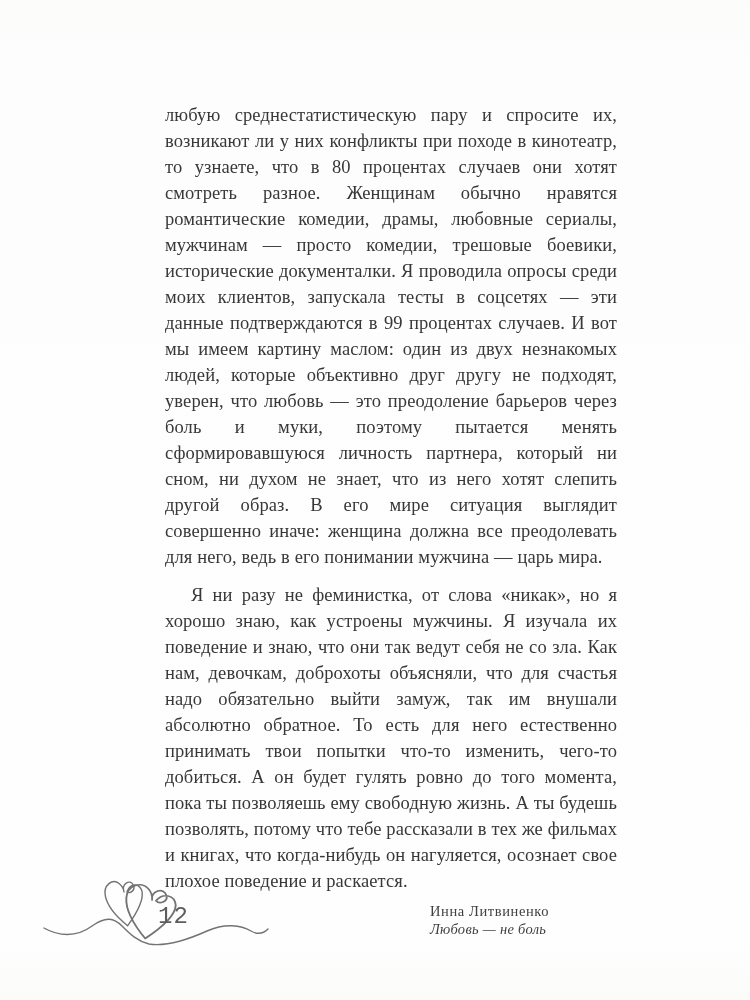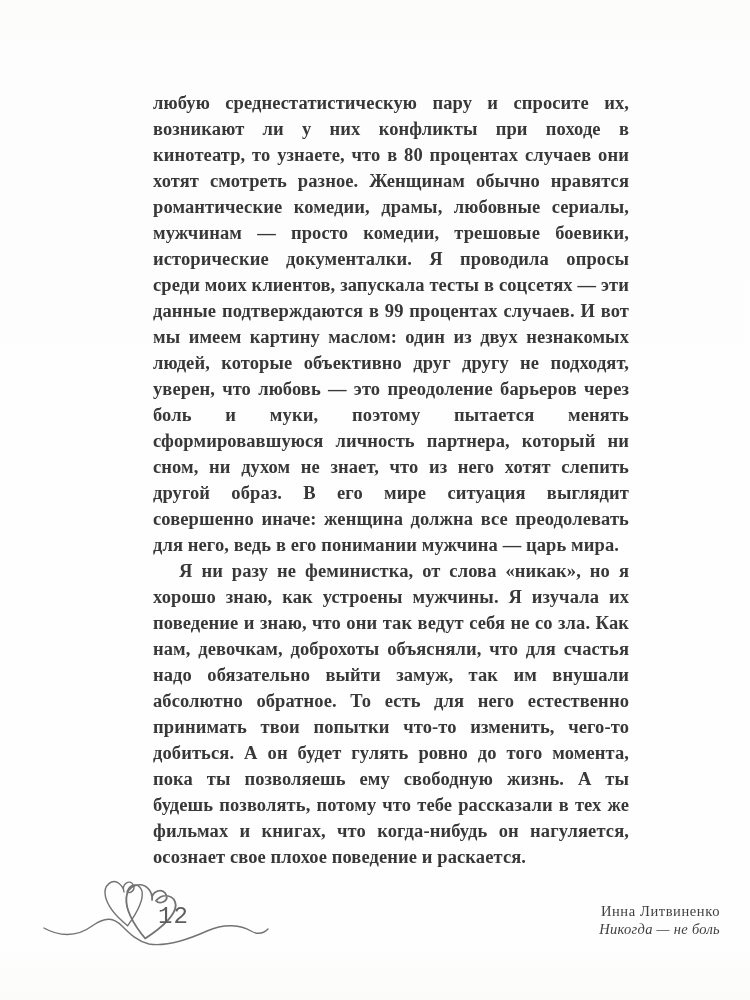--- a/index.html
+++ b/index.html
@@ -26,23 +26,22 @@
     width: 476px;
     text-align: justify;
     font-size: 18.5px;
     line-height: 26px;
     color: #383838;
     letter-spacing: 0.1px;
     -webkit-hyphens: auto;
     hyphens: auto;
   }
   .text-block p {
-    margin: 0;
+    margin: 12px;
     padding: 0;
-    font-weight: bold;
   }
   .text-block p.indent {
     text-indent: 26px;
   }
   .footer-doodle {
     position: absolute;
     left: 38px;
     top: 868px;
   }
   .page-number {
@@ -53,21 +52,21 @@
     font-size: 24px;
     font-weight: 400;
     color: #5d5d5d;
     letter-spacing: 1px;
   }
   .colophon {
     position: absolute;
     left: 430px;
     top: 902px;
     width: 290px;
-    text-align: right;
+    text-align: left;
     font-size: 14.5px;
     line-height: 18px;
     color: #404040;
   }
   .colophon .author {
     letter-spacing: 0.6px;
   }
   .colophon .book-title {
     font-style: italic;
     letter-spacing: 0.3px;
@@ -88,16 +87,16 @@
       <path d="M6,60 C20,68 38,70 54,58 C68,48 76,50 84,58 C92,66 99,73 111,76 C129,79 149,72 169,63 C187,55 203,57 213,63 C220,67 226,65 230,61"></path>
       <path transform="translate(86,24) rotate(-6)" d="M0,34 C-9,25 -18,13 -19,2 C-20,-9 -10,-15 -4,-9 C-1,-6 0,-3 0,0 C-2,-8 7,-13 10,-6 C12,-1 6,3 3,0 C7,-8 16,-8 18,1 C19,11 9,24 0,34"></path>
       <path transform="translate(114,32) rotate(10) scale(1.35,1.15)" d="M0,34 C-9,25 -18,13 -19,2 C-20,-9 -10,-15 -4,-9 C-1,-6 0,-3 0,0 C-2,-8 7,-13 10,-6 C12,-1 6,3 3,0 C7,-8 16,-8 18,1 C19,11 9,24 0,34"></path>
     </g>
   </svg>
 
   <div class="page-number">12</div>
 
   <div class="colophon">
     <div class="author">Инна Литвиненко</div>
-    <div class="book-title">Никогда — не боль</div>
+    <div class="book-title">Любовь — не боль</div>
   </div>
 
 </div>
 
 </body></html>

